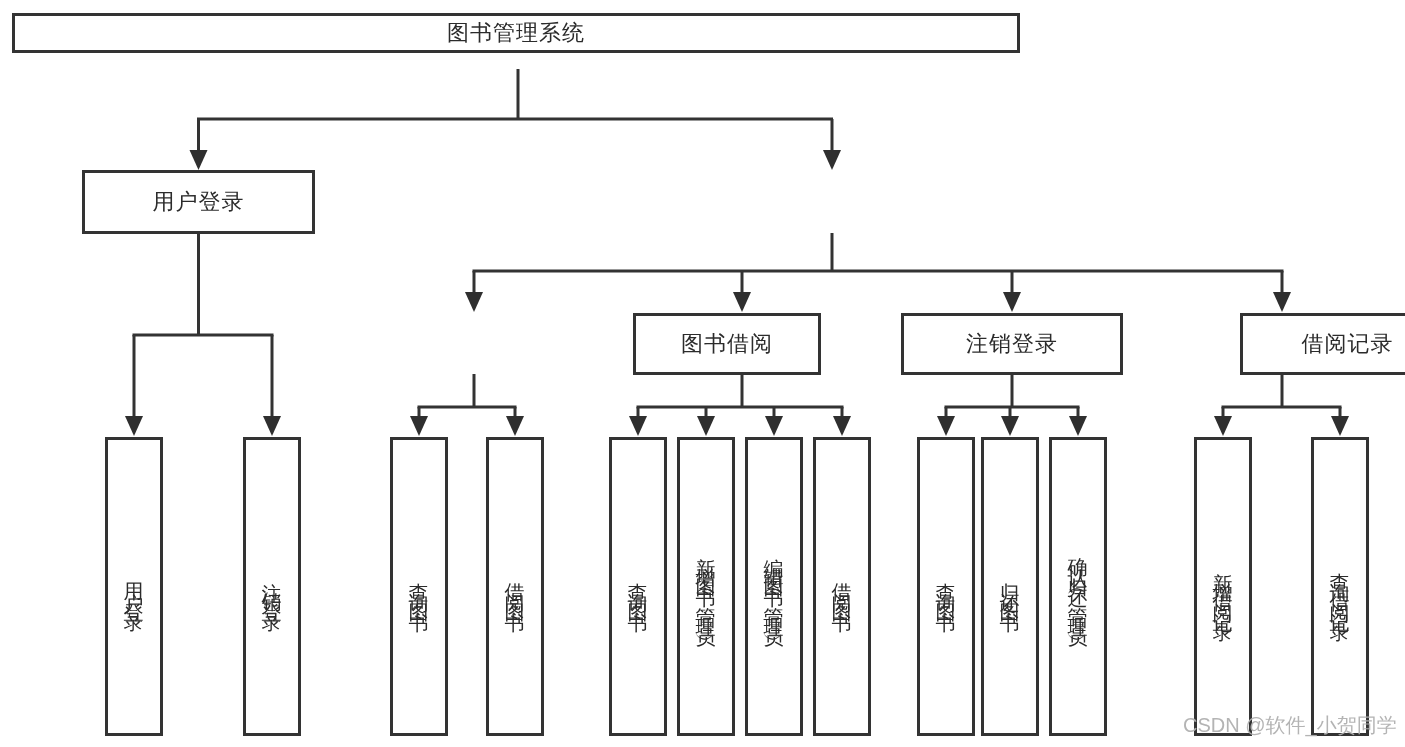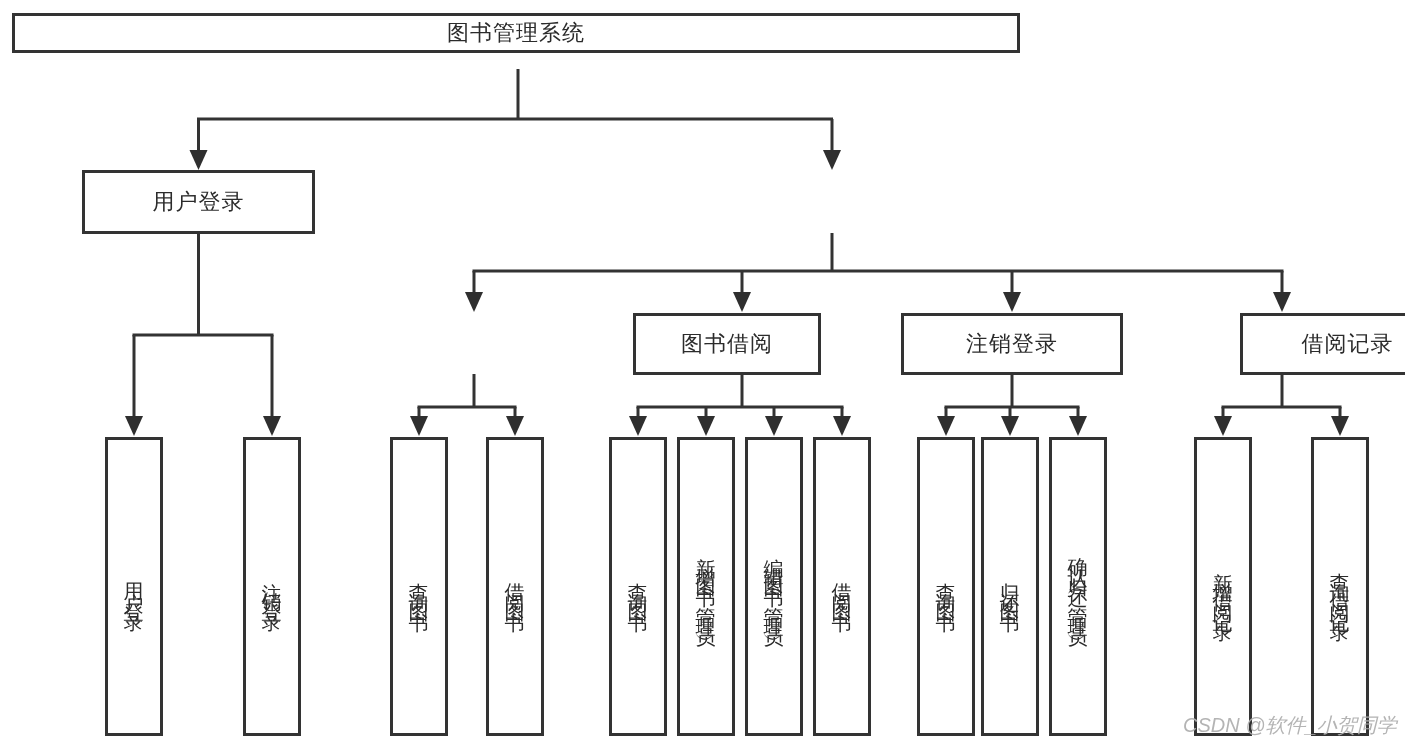--- a/index.html
+++ b/index.html
@@ -45,21 +45,20 @@
   }
   .watermark {
     position: absolute;
     left: 1183px;
     top: 712px;
     font-size: 20px;
     color: #b0b0b0;
     opacity: 0.95;
     z-index: 5;
     white-space: nowrap;
-    font-style: italic;
   }
 
   
   .root-box            { left: 12px;   top: 13px;  width: 1008px; height: 40px; }
   .l2-user-login       { left: 82px;   top: 170px; width: 233px;  height: 64px; }
   .l2-book-mgmt        { left: 714px;  top: 170px; width: 236px;  height: 64px; }
   .l3-new-book         { left: 363px;  top: 313px; width: 222px;  height: 62px; }
   .l3-book-borrow      { left: 633px;  top: 313px; width: 188px;  height: 62px; }
   .l3-current-borrow   { left: 901px;  top: 313px; width: 222px;  height: 62px; }
   .l3-borrow-records   { left: 1240px; top: 313px; width: 215px;  height: 62px; }

